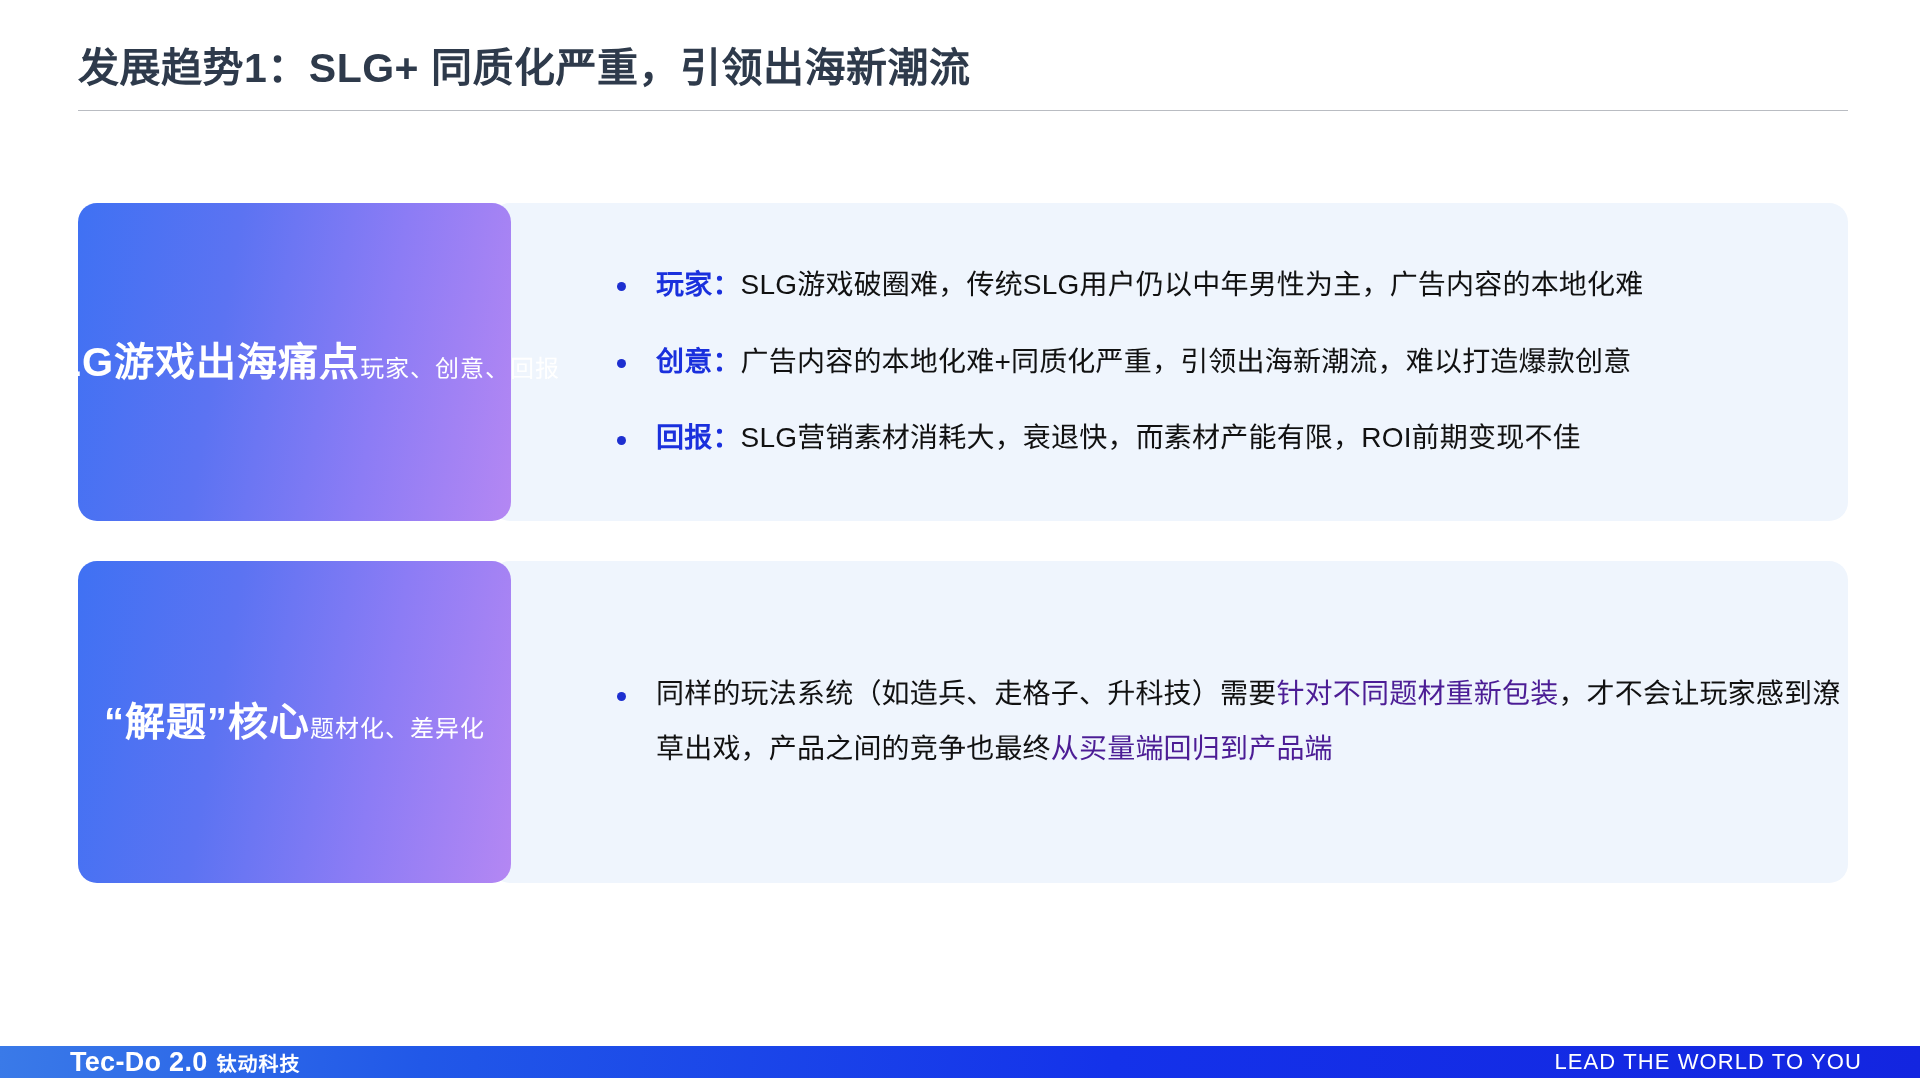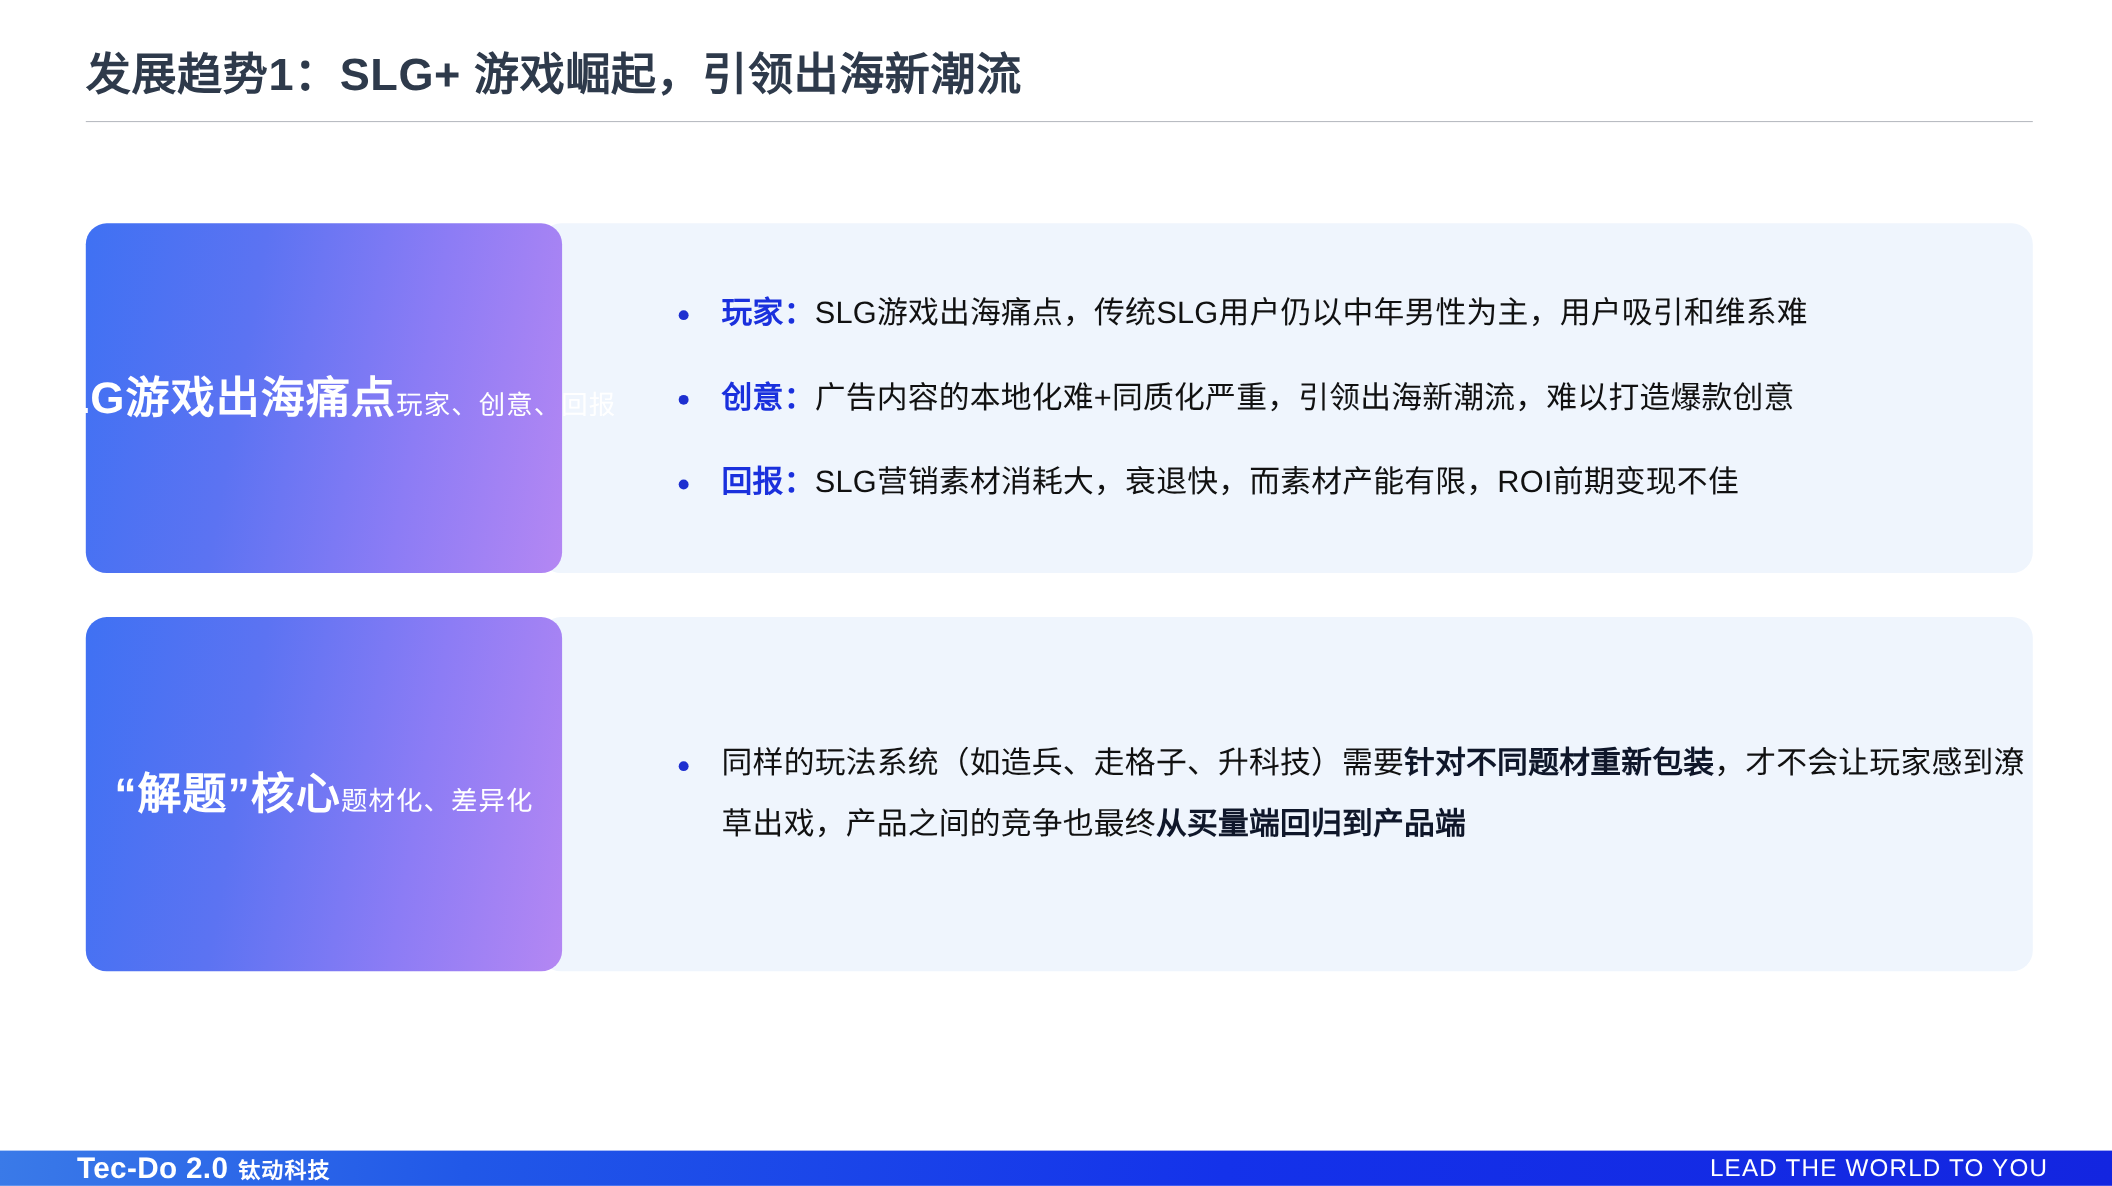--- a/index.html
+++ b/index.html
@@ -124,22 +124,22 @@
     border-radius: 50%;
     background: #1d2fd0;
   }
   .block-2 .bullet-dot { top: 0.88em; }
 
   .bullet-label {
     color: #1a30dd;
     font-weight: bold;
   }
   .hl {
-    color: #0f172a;
-    font-weight: bold;
+    color: #4c1d95;
+    font-weight: normal;
   }
 
   
   .footer {
     position: absolute;
     left: 0;
     bottom: 0;
     width: 1920px;
     height: 32px;
     background: linear-gradient(95deg, #3a7ae8 0%, #2158e8 22%, #1432ea 58%, #1325e0 100%);
@@ -168,34 +168,34 @@
     color: #ffffff;
     font-size: 22px;
     letter-spacing: 1.1px;
     white-space: nowrap;
   }
 </style>
 </head>
 <body>
 
 <div class="slide-title-wrap">
-  <div class="slide-title">发展趋势1：SLG+ 游戏崛起，引领出海新潮流</div>
+  <div class="slide-title">发展趋势1：SLG+ 同质化严重，引领出海新潮流</div>
   <div class="title-rule"></div>
 </div>
 
 <div class="block block-1">
   <div class="label-card">
     <div class="label-title">SLG游戏出海痛点</div>
     <div class="label-sub">玩家、创意、回报</div>
   </div>
   <div class="content-panel">
     <ul class="bullet-list">
       <li class="bullet-item">
         <span class="bullet-dot"></span>
-        <span class="bullet-label">玩家：</span><span>SLG游戏出海痛点，传统SLG用户仍以中年男性为主，用户吸引和维系难</span>
+        <span class="bullet-label">玩家：</span><span>SLG游戏破圈难，传统SLG用户仍以中年男性为主，广告内容的本地化难</span>
       </li>
       <li class="bullet-item">
         <span class="bullet-dot"></span>
         <span class="bullet-label">创意：</span><span>广告内容的本地化难+同质化严重，引领出海新潮流，难以打造爆款创意</span>
       </li>
       <li class="bullet-item">
         <span class="bullet-dot"></span>
         <span class="bullet-label">回报：</span><span>SLG营销素材消耗大，衰退快，而素材产能有限，ROI前期变现不佳</span>
       </li>
     </ul>

